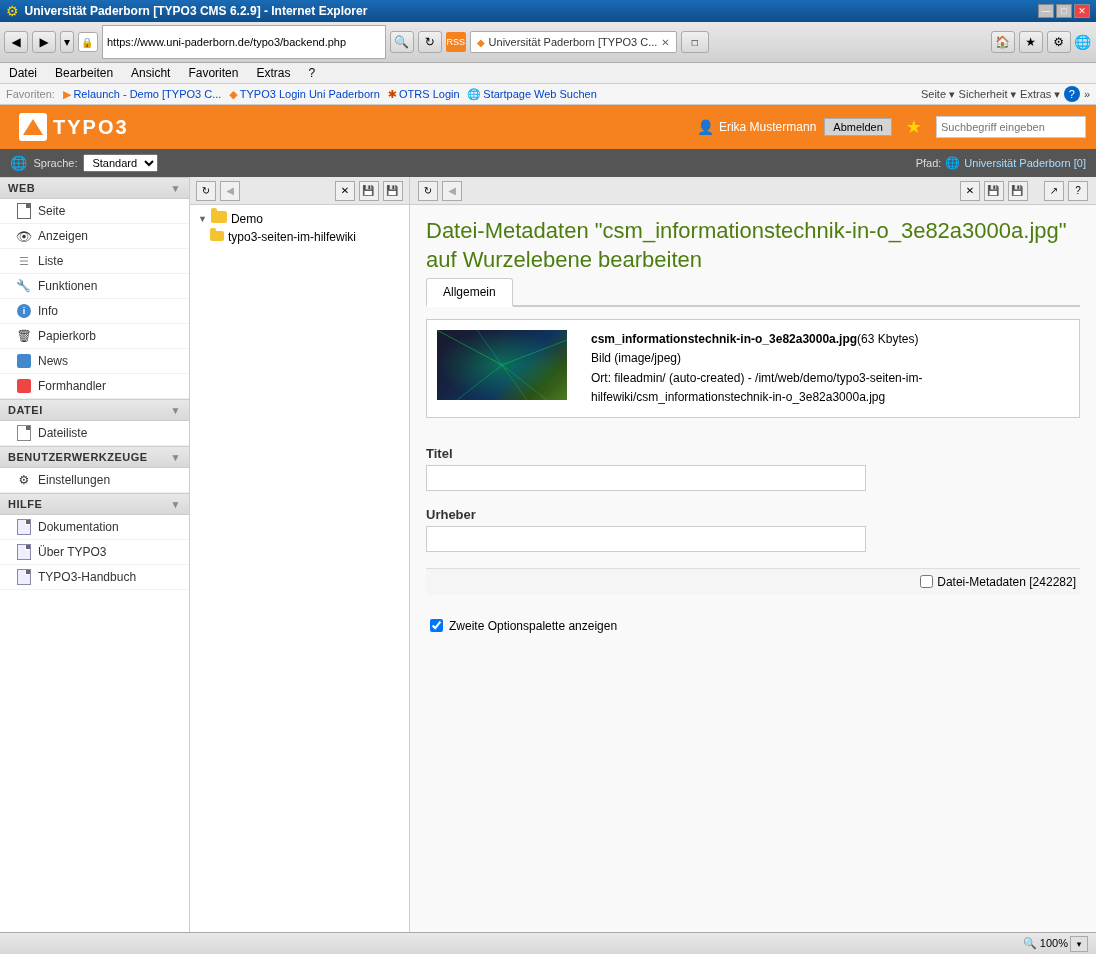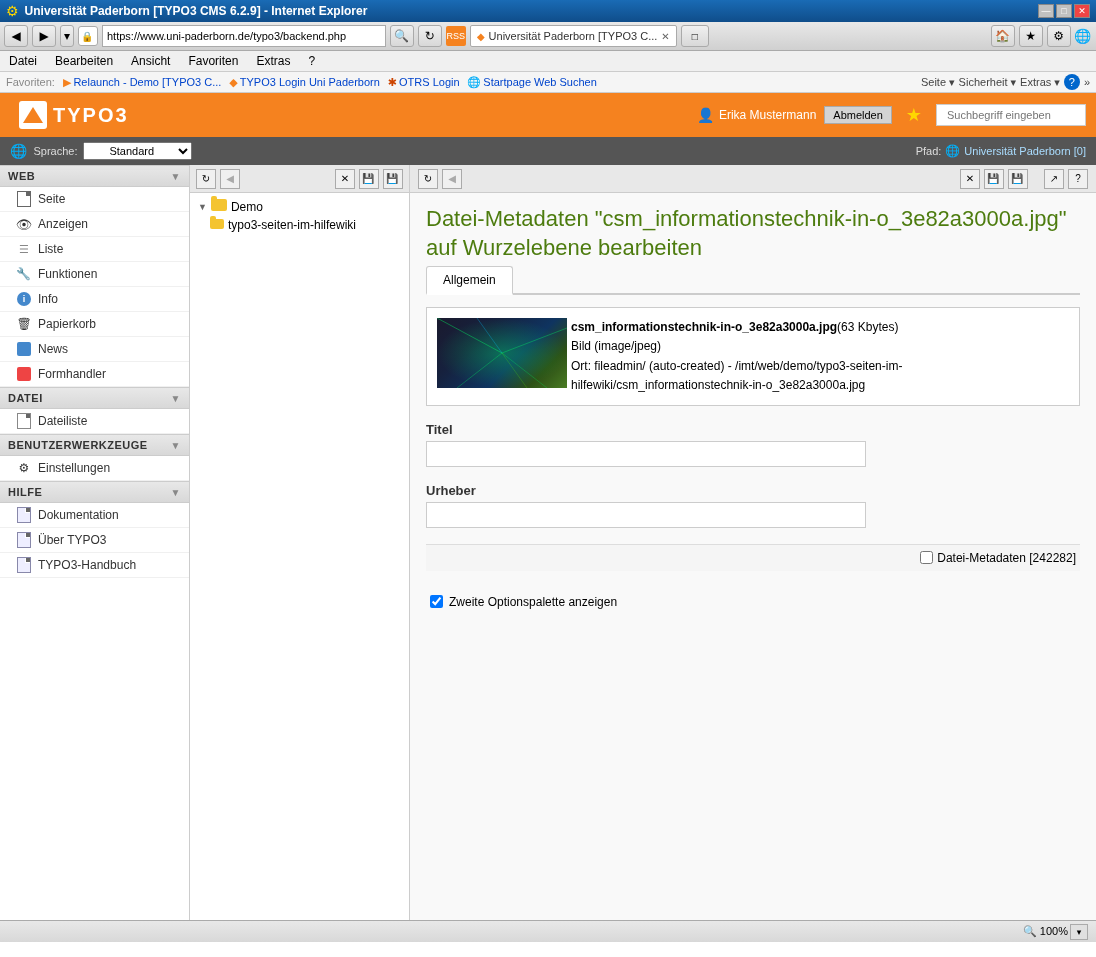--- a/index.html
+++ b/index.html
@@ -21,21 +21,21 @@
 
     .browser-toolbar {
       background: linear-gradient(to bottom, #e8e8e8, #d0d0d0);
       border-bottom: 1px solid #aaa;
       padding: 3px 4px;
       display: flex;
       align-items: center;
       gap: 4px;
     }
     .nav-btn { width: 24px; height: 22px; background: linear-gradient(to bottom, #f0f0f0, #d8d8d8); border: 1px solid #aaa; border-radius: 3px; font-size: 12px; cursor: pointer; display: flex; align-items: center; justify-content: center; }
-    .address-bar { flex: 1; height: 22px; border: 1px solid #aaa; padding: 0 4px; font-size: 11px; background: #fff; }
+    .address-bar { flex: 1; height: 34px; border: 1px solid #aaa; padding: 0 4px; font-size: 11px; background: #fff; }
 
     .browser-menu-bar {
       background: #f0f0f0;
       border-bottom: 1px solid #ccc;
       padding: 2px 6px;
       display: flex;
       gap: 12px;
       font-size: 12px;
     }
     .menu-item { cursor: pointer; padding: 1px 3px; }
@@ -65,32 +65,32 @@
     }
     .typo3-logo { color: #fff; font-size: 22px; font-weight: bold; display: flex; align-items: center; gap: 6px; margin-left: 9px; }
     .typo3-logo-icon { width: 28px; height: 28px; background: #fff; border-radius: 3px; display: flex; align-items: center; justify-content: center; }
     .typo3-logo-triangle { width: 0; height: 0; border-left: 10px solid transparent; border-right: 10px solid transparent; border-bottom: 16px solid #f5821f; }
 
     .typo3-header-right { display: flex; align-items: center; gap: 8px; }
     .user-info { display: flex; align-items: center; gap: 4px; color: #fff; font-size: 12px; }
     .user-icon { color: #fff; font-size: 14px; }
     .logout-btn { background: #d4d4d4; border: 1px solid #aaa; padding: 2px 8px; font-size: 11px; cursor: pointer; }
     .star-btn { color: #ffd700; font-size: 18px; cursor: pointer; margin: 0 6px; }
-    .search-input { height: 22px; width: 150px; border: 1px solid #ccc; padding: 0 10px; font-size: 11px; }
+    .search-input { height: 22px; width: 150px; border: 1px solid #ccc; padding: 0 4px; font-size: 11px; }
 
     .typo3-subheader {
       background: #555;
       padding: 4px 10px;
       display: flex;
       align-items: center;
       justify-content: space-between;
       height: 28px;
     }
     .lang-selector { display: flex; align-items: center; gap: 6px; color: #ddd; font-size: 11px; }
-    .lang-select { font-size: 11px; padding: 1px 21px; }
+    .lang-select { font-size: 11px; padding: 1px 4px; }
     .path-info { color: #ddd; font-size: 11px; display: flex; align-items: center; gap: 4px; }
     .path-link { color: #aaddff; cursor: pointer; }
 
     .typo3-body { display: flex; flex: 1; overflow: hidden; }
 
     
     .sidebar {
       width: 190px;
       background: #fff;
       border-right: 1px solid #ccc;
@@ -194,23 +194,23 @@
       font-size: 12px;
       margin-right: 2px;
       border-radius: 3px 3px 0 0;
     }
     .tab.active { background: #fff; border-bottom: 2px solid #fff; margin-bottom: -2px; }
 
     .file-info-box {
       background: #fff;
       border: 1px solid #ccc;
       padding: 10px;
-      margin-bottom: 16px;
-      display: flex;
-      gap: 4px;
+      margin-bottom: 28px;
+      display: flex;
+      gap: 24px;
       align-items: flex-start;
     }
     .file-thumbnail {
       width: 130px;
       height: 70px;
       background: linear-gradient(135deg, #1a1a2e 0%, #16213e 30%, #0f3460 60%, #2d5016 80%, #4a7c23 100%);
       flex-shrink: 0;
       overflow: hidden;
       position: relative;
     }

